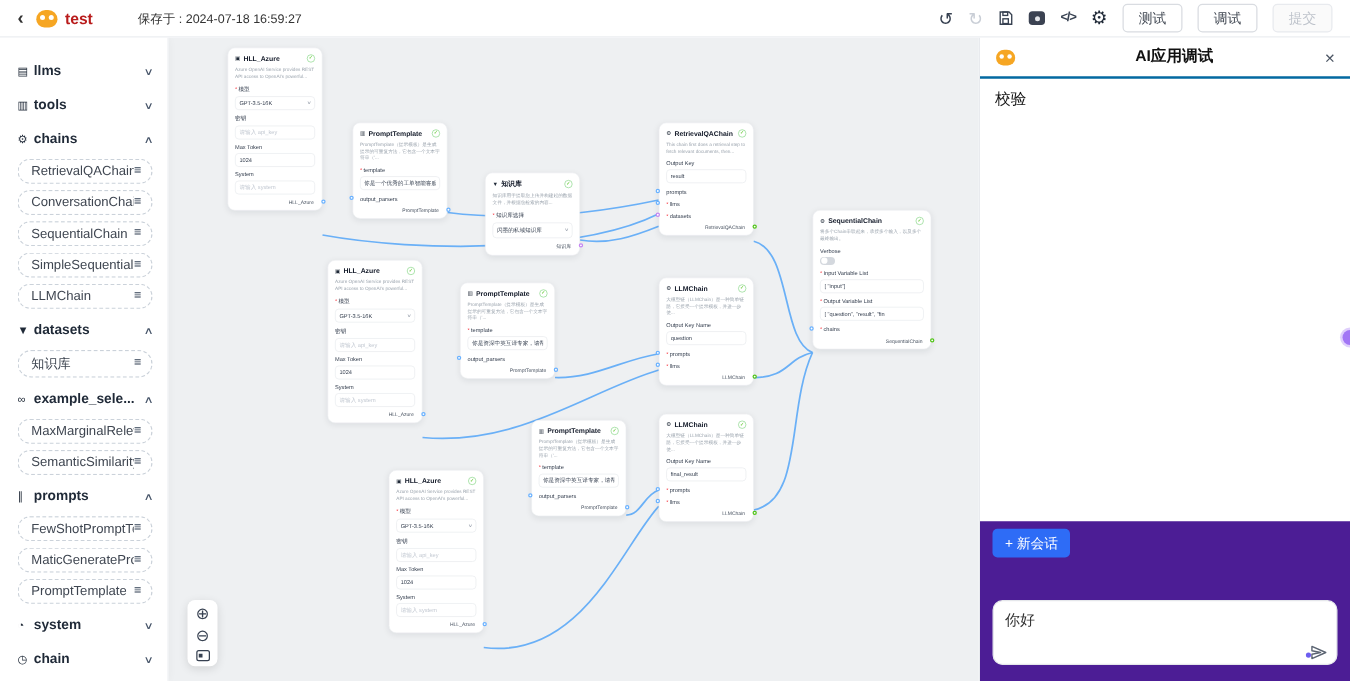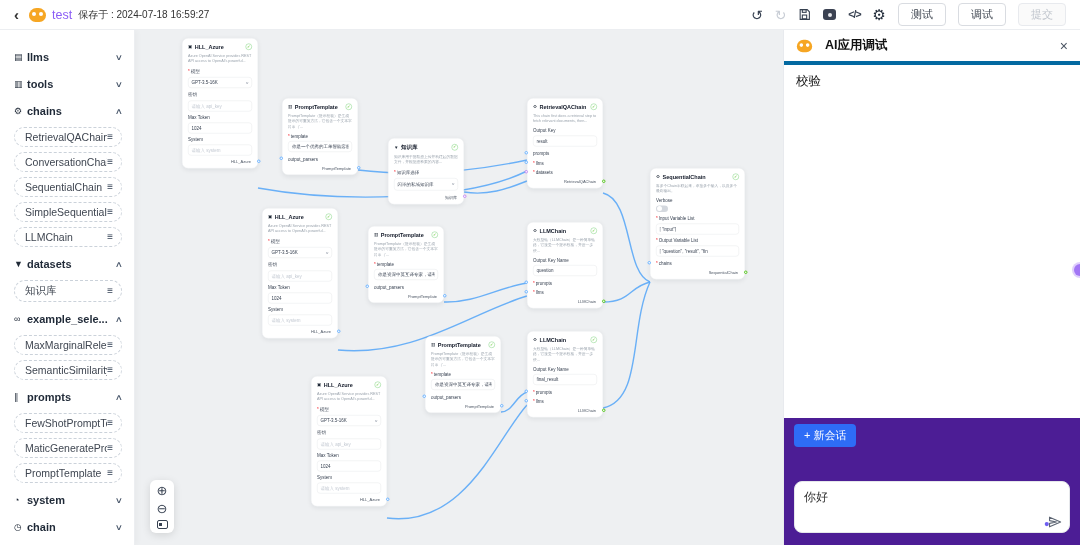--- a/index.html
+++ b/index.html
@@ -6,21 +6,21 @@
   html,body { width:1080px; height:545px; font-family:"Liberation Sans","DejaVu Sans",sans-serif; background:#fff; overflow:hidden; }
   .app { width:1080px; height:545px; display:flex; flex-direction:column; position:relative; }
 
   
   .topbar { height:30px; background:#fff; border-bottom:1px solid #eceef1; display:flex; align-items:center; padding:0 14px; flex:none; z-index:5; }
   .back { font-size:15px; font-weight:bold; color:#333; margin-right:10px; cursor:pointer; line-height:1; }
   .logo { width:17px; height:14px; background:#f6a623; border-radius:8px 8px 7px 7px; position:relative; margin-right:6px; flex:none; }
   .logo:before { content:""; position:absolute; left:3px; top:4px; width:4px; height:4px; border-radius:50%; background:#fff; }
   .logo:after { content:""; position:absolute; right:3px; top:4px; width:4px; height:4px; border-radius:50%; background:#fff; }
   .logo.small { transform:scale(.9); }
-  .ttl { font-size:12.5px; font-weight:normal; color:#8b5cf6; margin-right:6px; }
+  .ttl { font-size:12.5px; font-weight:bold; color:#b91c1c; margin-right:36px; }
   .saved { font-size:10px; color:#333; }
   .tb-right { margin-left:auto; display:flex; align-items:center; gap:12px; }
   .tbicon { font-size:14px; color:#374151; line-height:1; cursor:pointer; }
   .tbicon.disabled { color:#c9ced6; }
   .tbicon.code { font-size:10.5px; font-weight:bold; letter-spacing:-1px; }
   .chip { width:13px; height:11px; background:#3b4252; border-radius:3px; position:relative; cursor:pointer; }
   .chip:before { content:""; position:absolute; left:4.5px; top:3.5px; width:4px; height:4px; border-radius:50%; background:#e5e7eb; }
   .tbbtn { font-size:11px; color:#3f4651; background:#fff; border:1px solid #d9dce1; border-radius:4px; padding:3px 12px; cursor:pointer; }
   .tbbtn.disabled { color:#bfc4cc; background:#fafafa; border-color:#e8eaee; }
 
@@ -65,21 +65,21 @@
   .toggle:before { content:""; position:absolute; left:1.5px; top:1.5px; width:10px; height:10px; background:#fff; border-radius:50%; }
 
   
   .zctl { position:absolute; left:15px; bottom:12px; width:24px; background:#fff; border-radius:6px; box-shadow:0 2px 8px rgba(0,0,0,.12); display:flex; flex-direction:column; align-items:center; padding:4px 0; gap:5px; }
   .zbtn { font-size:13px; color:#374151; cursor:pointer; line-height:1; }
   .zfit { width:11px; height:9px; border:1.3px solid #374151; border-radius:2px; position:relative; }
   .zfit:before { content:""; position:absolute; left:1.5px; top:2px; width:3px; height:3px; background:#374151; }
 
   
   .dpanel { width:297px; background:#fff; border-left:1px solid #e8eaee; display:flex; flex-direction:column; z-index:4; }
-  .dhead { display:flex; align-items:center; padding:7px 12px; border-bottom:4px solid #0369a1; gap:6px; }
+  .dhead { display:flex; align-items:center; padding:7px 12px; border-bottom:2px solid #0369a1; gap:6px;text-align:center; }
   .dtitle { font-size:12.5px; font-weight:bold; color:#111; flex:1; }
   .dclose { font-size:14px; color:#4b5563; cursor:pointer; line-height:1; }
   .dcheck { font-size:12.5px; color:#111; padding:8px 12px 6px 12px; }
   .dspace { flex:1; }
   .dfoot { padding:6px 10px 8px 10px; background:#4c1d95; }
   .newsess { display:inline-block; background:#2e6cf6; color:#fff; font-size:11px; border:none; border-radius:4px; padding:4px 10px; cursor:pointer; margin-bottom:6px; }
   .chatwrap { position:relative; }
   .chat-input { width:100%; height:52px; resize:none; border:1px solid #e5e7eb; border-radius:8px; padding:7px 9px; font-size:12px; color:#333; font-family:inherit; outline:none; background:#fff;margin-top:28px; }
   .send { position:absolute; right:8px; bottom:8px; cursor:pointer; display:flex; align-items:center; }
 

